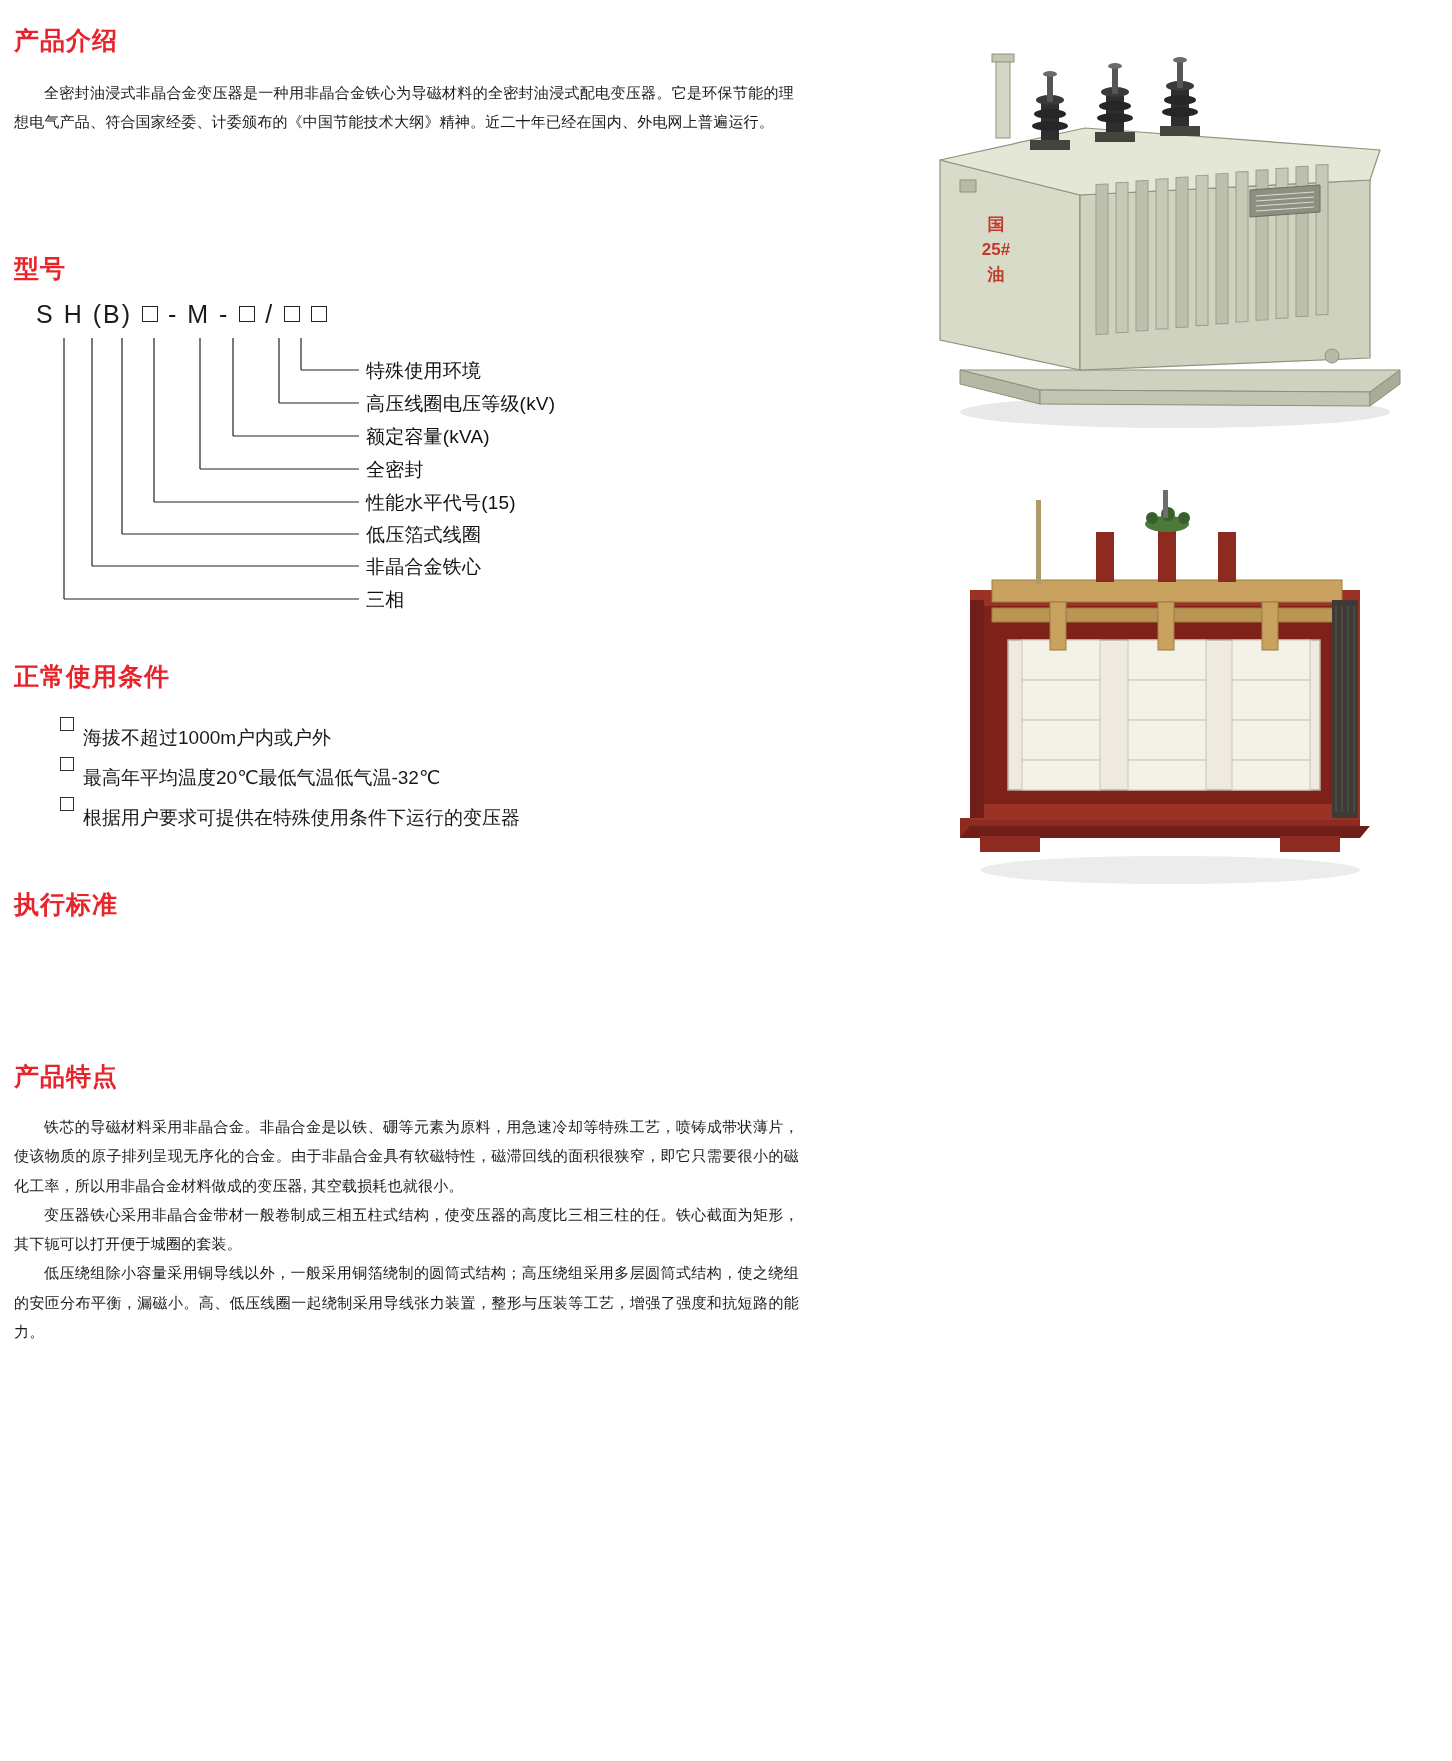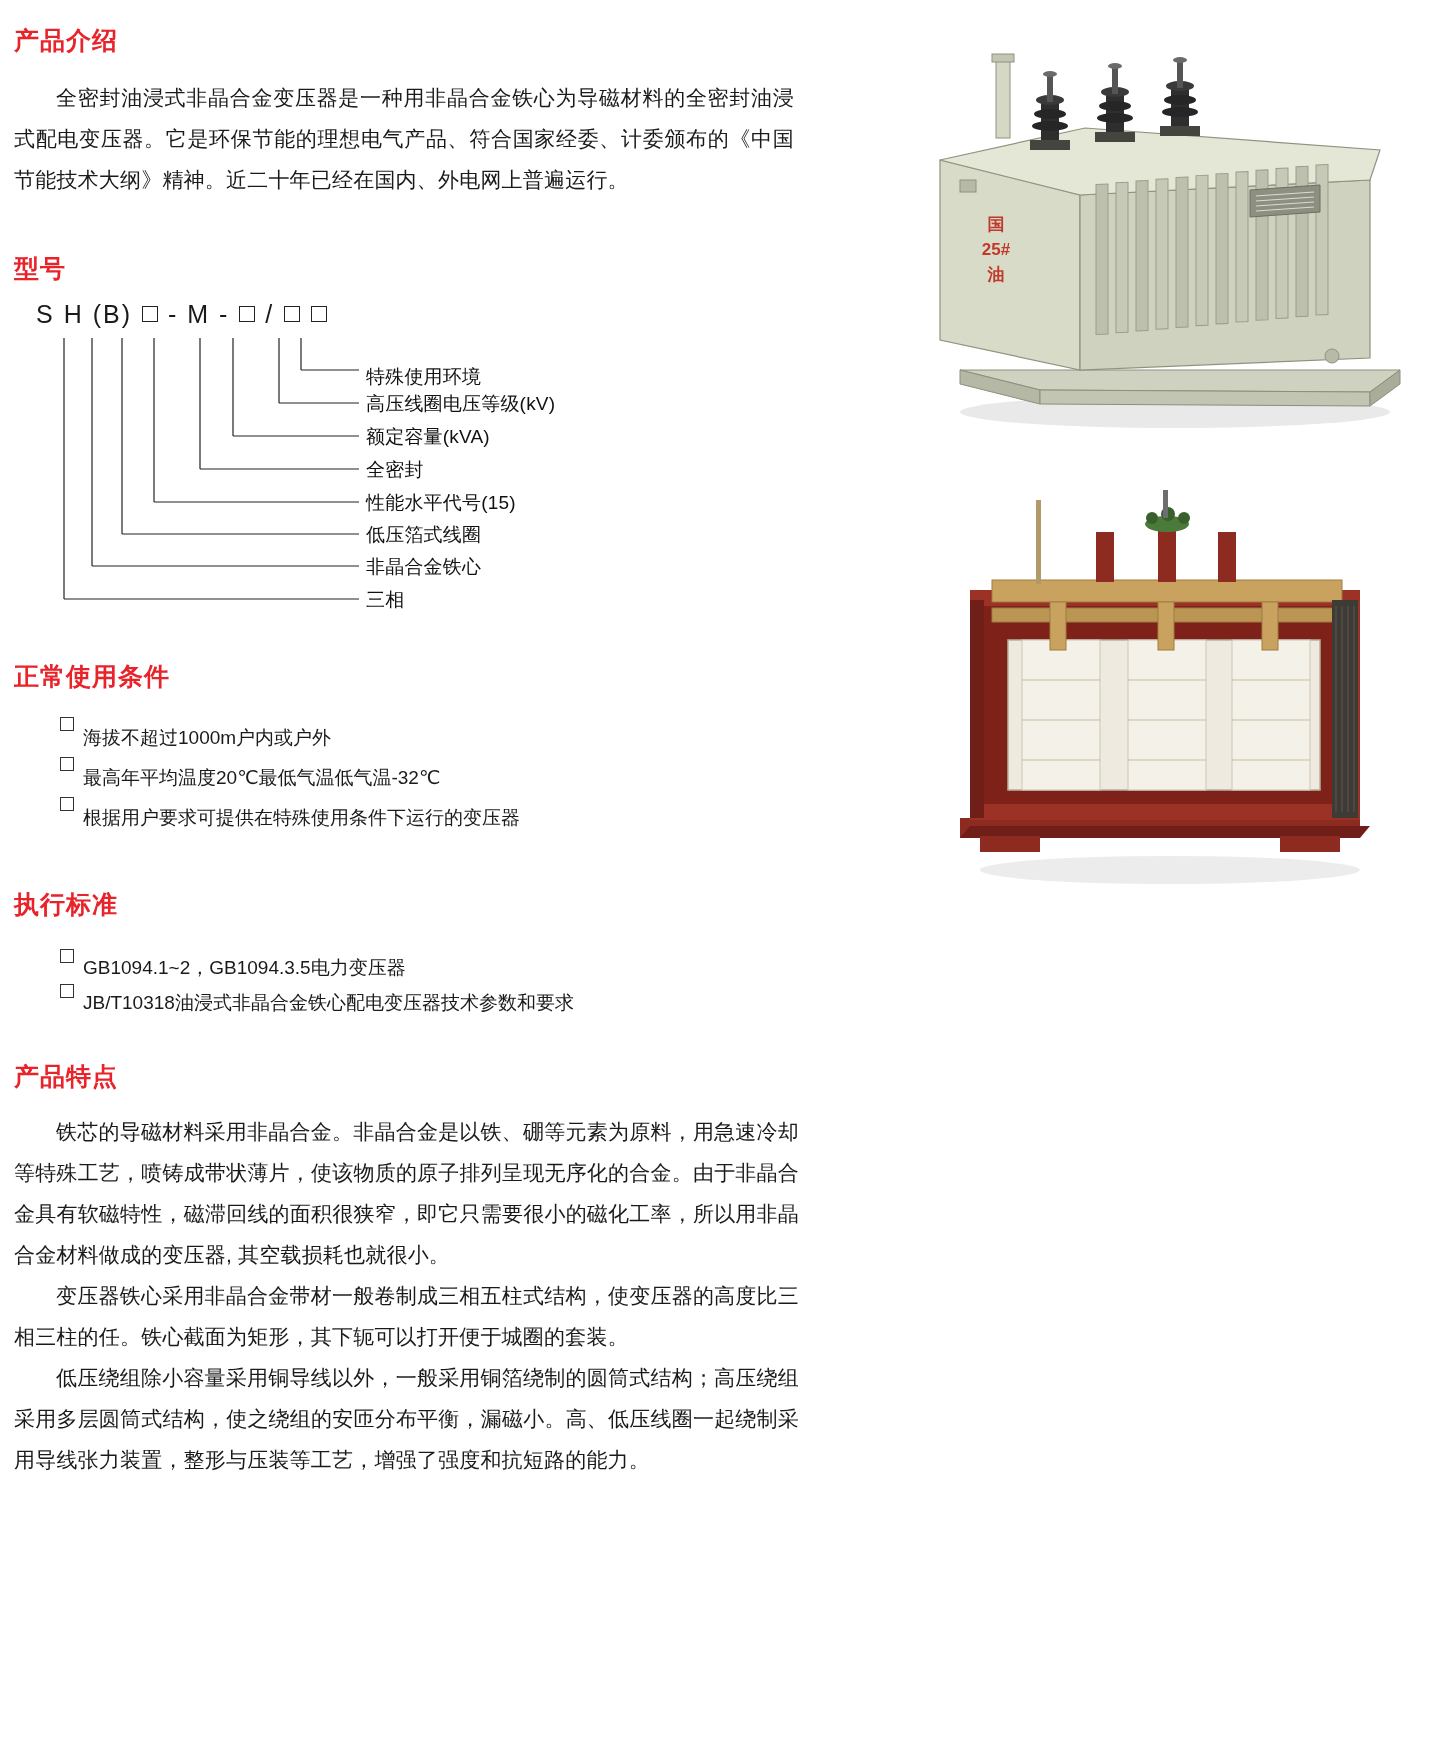--- a/index.html
+++ b/index.html
@@ -38,21 +38,21 @@
   h2.section-title {
     color: #e8232a;
     font-size: 25px;
     font-weight: bold;
     margin: 0;
     letter-spacing: 1px;
     text-align: right;
   }
 
   p.para {
-    font-size: 21px;
+    font-size: 15px;
     line-height: 1.95;
     margin: 0;
     text-align: justify;
     letter-spacing: 0.2px;
   }
   p.para.indent {
     text-indent: 2em;
   }
 
   
@@ -186,21 +186,21 @@
           <line x1="108" y1="234" x2="345" y2="234"></line>
 
           <line x1="78" y1="38" x2="78" y2="266"></line>
           <line x1="78" y1="266" x2="345" y2="266"></line>
 
           <line x1="50" y1="38" x2="50" y2="299"></line>
           <line x1="50" y1="299" x2="345" y2="299"></line>
         </g>
       </svg>
 
-      <div class="leader-label" style="left:352px; top:64px;">特殊使用环境</div>
+      <div class="leader-label" style="left:352px; top:58px;">特殊使用环境</div>
       <div class="leader-label" style="left:352px; top:91px;">高压线圈电压等级(kV)</div>
       <div class="leader-label" style="left:352px; top:124px;">额定容量(kVA)</div>
       <div class="leader-label" style="left:352px; top:157px;">全密封</div>
       <div class="leader-label" style="left:352px; top:190px;">性能水平代号(15)</div>
       <div class="leader-label" style="left:352px; top:222px;text-align:right;">低压箔式线圈</div>
       <div class="leader-label" style="left:352px; top:254px;">非晶合金铁心</div>
       <div class="leader-label" style="left:352px; top:287px;">三相</div>
     </div>
 
     <h2 class="section-title" id="sec-cond-title">正常使用条件</h2>
@@ -213,30 +213,20 @@
         <span class="check-box"></span>
         <span>最高年平均温度20℃最低气温低气温-32℃</span>
       </div>
       <div class="check-item">
         <span class="check-box"></span>
         <span>根据用户要求可提供在特殊使用条件下运行的变压器</span>
       </div>
     </div>
 
     <h2 class="section-title" id="sec-std-title">执行标准</h2>
-    <div id="std-list">
-      <div class="check-item std-item">
-        <span class="check-box"></span>
-        <span>GB1094.1~2，GB1094.3.5电力变压器</span>
-      </div>
-      <div class="check-item std-item">
-        <span class="check-box"></span>
-        <span>JB/T10318油浸式非晶合金铁心配电变压器技术参数和要求</span>
-      </div>
-    </div>
 
     <h2 class="section-title" id="sec-feat-title">产品特点</h2>
     <div id="feat-body">
       <p class="para indent feat-p">铁芯的导磁材料采用非晶合金。非晶合金是以铁、硼等元素为原料，用急速冷却等特殊工艺，喷铸成带状薄片，使该物质的原子排列呈现无序化的合金。由于非晶合金具有软磁特性，磁滞回线的面积很狭窄，即它只需要很小的磁化工率，所以用非晶合金材料做成的变压器, 其空载损耗也就很小。</p>
       <p class="para indent feat-p">变压器铁心采用非晶合金带材一般卷制成三相五柱式结构，使变压器的高度比三相三柱的任。铁心截面为矩形，其下轭可以打开便于城圈的套装。</p>
       <p class="para indent feat-p">低压绕组除小容量采用铜导线以外，一般采用铜箔绕制的圆筒式结构；高压绕组采用多层圆筒式结构，使之绕组的安匝分布平衡，漏磁小。高、低压线圈一起绕制采用导线张力装置，整形与压装等工艺，增强了强度和抗短路的能力。</p>
     </div>
   </div>
 
   <div class="right-col">

